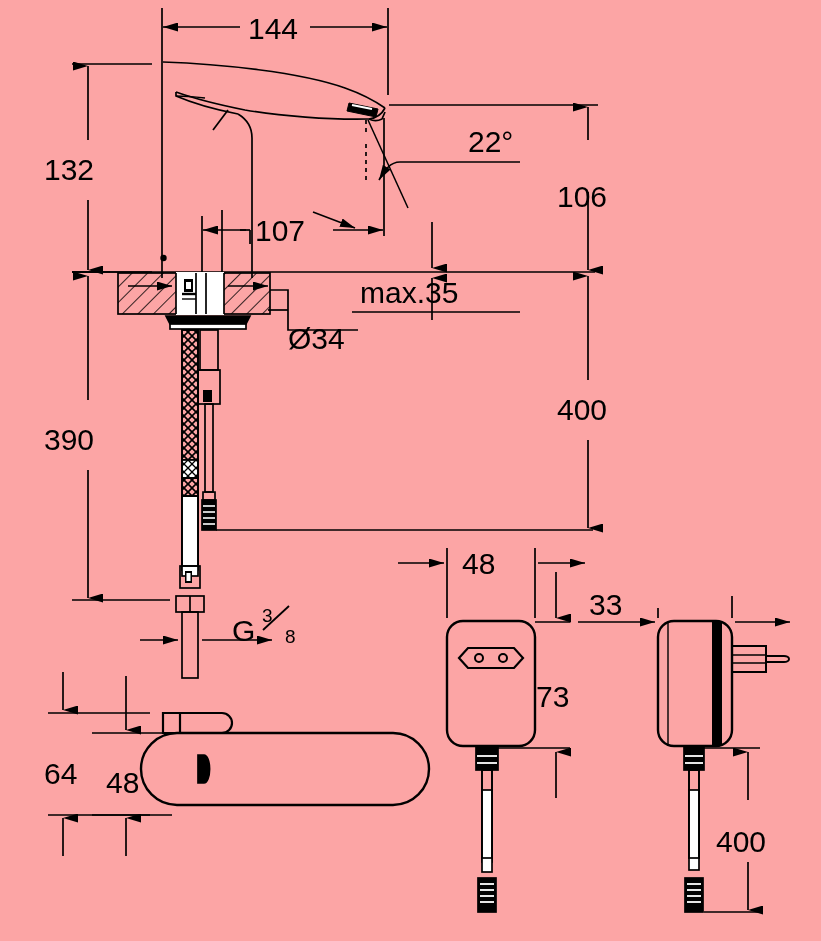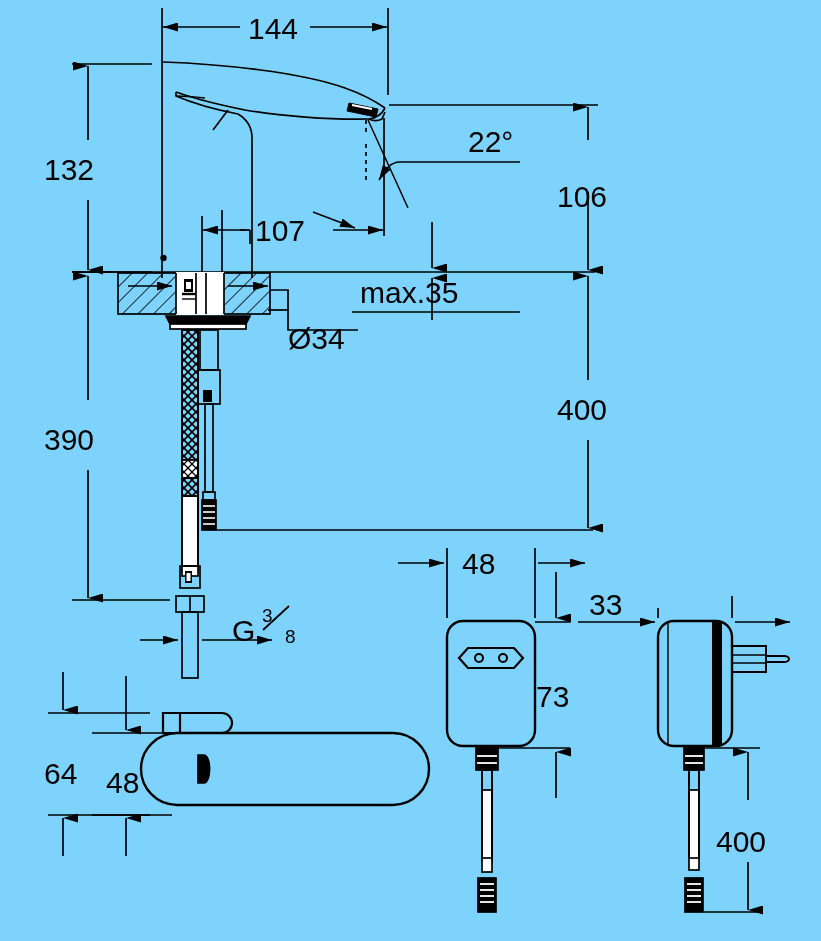--- a/index.html
+++ b/index.html
@@ -1,17 +1,17 @@
 <!DOCTYPE html>
 <html><head>
 <meta charset="utf-8">
 <style>
   html,body{margin:0;padding:0;background:#ffffff;}
   body{width:821px;height:941px;overflow:hidden;font-family:"Liberation Sans",sans-serif;}
-  #sheet{position:relative;width:821px;height:941px;background:#7dd3fc;}
+  #sheet{position:relative;width:821px;height:941px;background:#fca5a5;}
   #sheet svg{display:block;}
   .dimtext{font-family:"Liberation Sans",sans-serif;fill:#000;font-size:30px;}
   .dimtext-sm{font-family:"Liberation Sans",sans-serif;fill:#000;font-size:19px;}
 </style>
 </head>
 <body>
 
 <div id="sheet">
 <svg width="821" height="941" viewBox="0 0 821 941" xmlns="http://www.w3.org/2000/svg">
 

